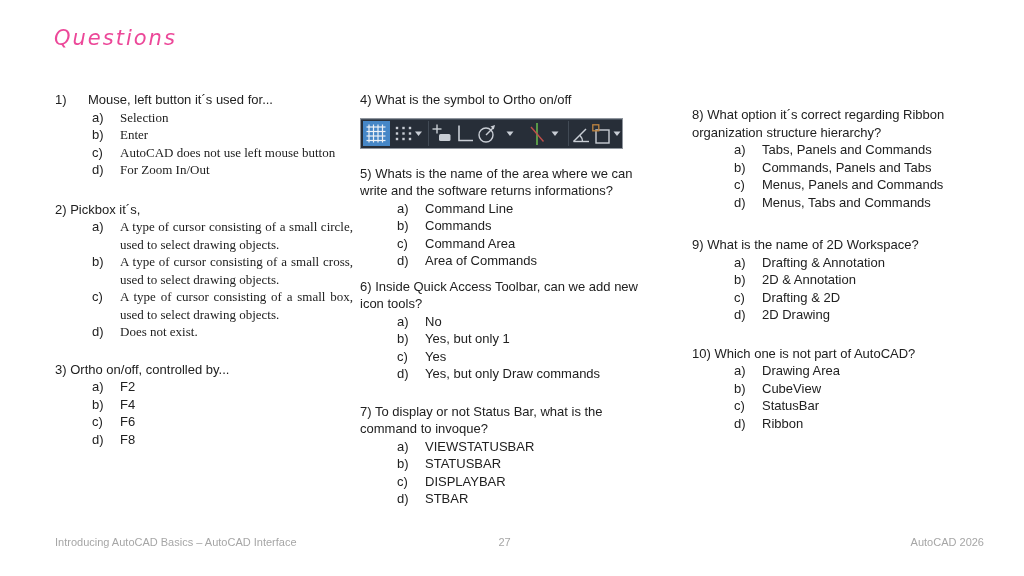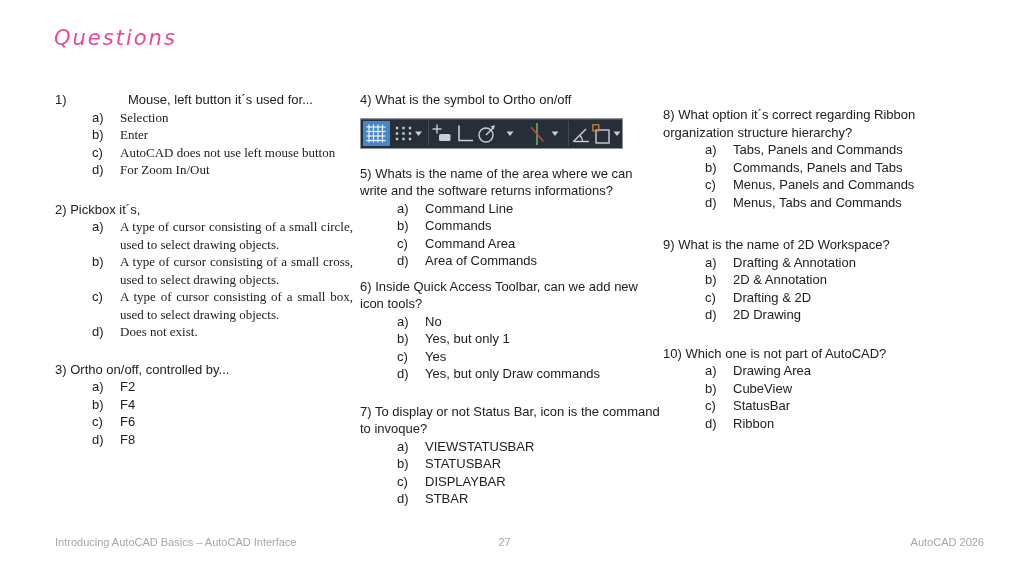--- a/index.html
+++ b/index.html
@@ -9,25 +9,25 @@
     font-family:"Liberation Sans", sans-serif; color:#1e1e1e;
   }
   .title {
     position:absolute; left:54px; top:26px;
     font-family:"DejaVu Sans", sans-serif; font-style:italic; font-weight:400;
     font-size:21px; letter-spacing:2px; color:#ec4899;
   }
   .col { position:absolute; font-size:13px; line-height:17.5px; color:#212121; }
   .col-1 { left:55px;  top:91px;  width:298px; }
   .col-2 { left:360px; top:91px;  width:300px; }
-  .col-3 { left:663px; top:106px; width:290px; }
+  .col-3 { left:692px; top:106px; width:290px; }
   .q-head { }
   .q-head.tabbed { display:flex; }
   .q-head.tabbed .q-num { flex:none; width:33px; }
-  .q-head.tabbed .q-text { flex:1;text-align:center; }
+  .q-head.tabbed .q-text { flex:1; }
   .opt { display:flex; margin-left:37px; }
   .col-3 .opt { margin-left:42px; }
   .opt-letter { flex:none; width:28px; }
   .opt-text { flex:1; }
   .justify .opt-text { text-align:justify;font-family:Liberation Serif, serif; }
   .toolbar-img { margin-top:9px; width:263px; height:31px; }
   .footer {
     position:absolute; left:0; right:0; top:536px; height:20px;
     font-size:11px; color:#a6a6a6;
   }
@@ -238,21 +238,21 @@
       </div>
       <div class="opt">
         <span class="opt-letter">d)</span>
         <span class="opt-text">Yes, but only Draw commands</span>
       </div>
     </div>
 
     <div class="q" style="margin-top:20px;">
       <div class="q-head">
         <span>7)</span>
-        <span>To display or not Status Bar, icon is the command to invoque?</span>
+        <span>To display or not Status Bar, what is the command to invoque?</span>
       </div>
       <div class="opt">
         <span class="opt-letter">a)</span>
         <span class="opt-text">VIEWSTATUSBAR</span>
       </div>
       <div class="opt">
         <span class="opt-letter">b)</span>
         <span class="opt-text">STATUSBAR</span>
       </div>
       <div class="opt">

